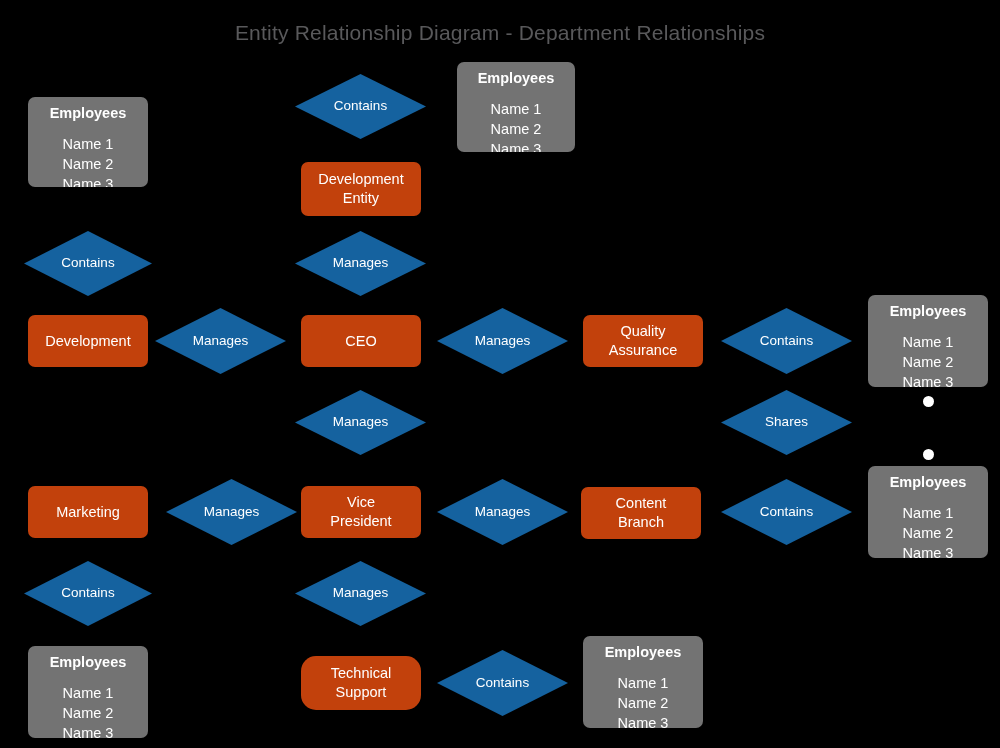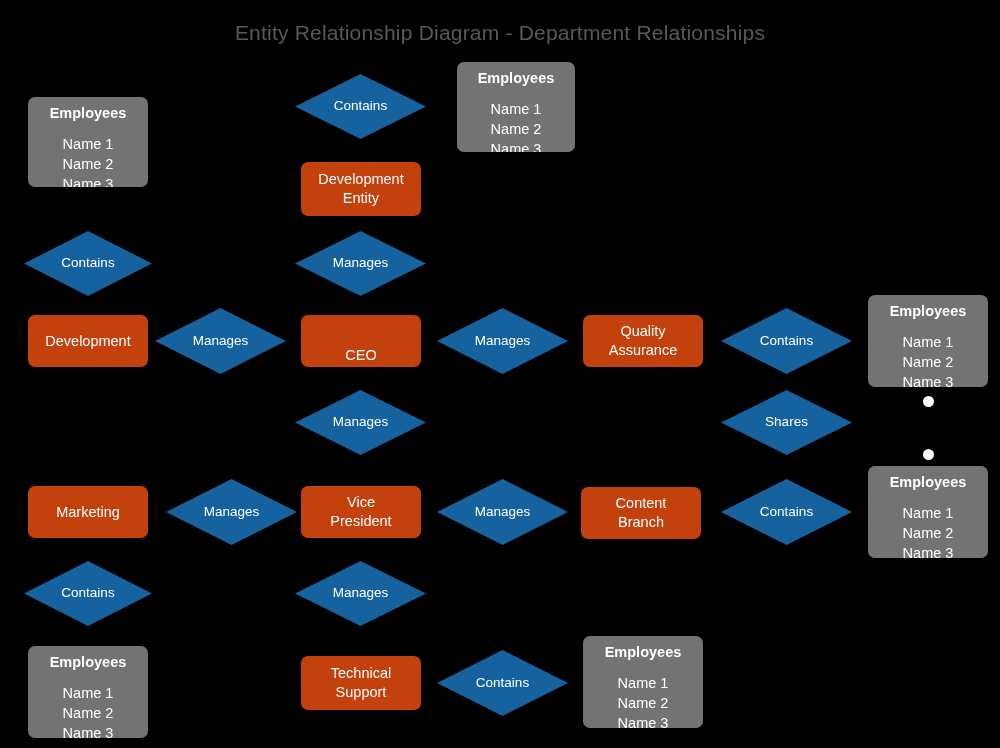--- a/index.html
+++ b/index.html
@@ -148,21 +148,21 @@
   </div>
 
   <div class="entity" style="left:28px; top:315px; width:120px; height:52px;">
     <span>Development</span>
   </div>
 
   <div class="relationship" style="left:155px; top:308px; width:131px; height:66px;">
     <span class="rel-label">Manages</span>
   </div>
 
-  <div class="entity" style="left:301px; top:315px; width:120px; height:52px;align-items:flex-end;">
+  <div class="entity" style="left:301px; top:315px; width:120px; height:52px;">
     <span>CEO</span>
   </div>
 
   <div class="relationship" style="left:437px; top:308px; width:131px; height:66px;">
     <span class="rel-label">Manages</span>
   </div>
 
   <div class="entity" style="left:583px; top:315px; width:120px; height:52px;">
     <span>
       <span>Quality</span><br>
@@ -237,21 +237,21 @@
 
   <div class="attr-box" style="left:28px; top:646px; width:120px; height:92px;">
     <span class="attr-title">Employees</span>
     <span class="attr-list">
       <span class="attr-item">Name 1</span>
       <span class="attr-item">Name 2</span>
       <span class="attr-item">Name 3</span>
     </span>
   </div>
 
-  <div class="entity" style="left:301px; top:656px; width:120px; height:54px;">
+  <div class="entity" style="left:301px; top:656px; width:120px; height:54px;border-radius:15px;">
     <span>
       <span>Technical</span><br>
       <span>Support</span>
     </span>
   </div>
 
   <div class="relationship" style="left:437px; top:650px; width:131px; height:66px;">
     <span class="rel-label">Contains</span>
   </div>
 

